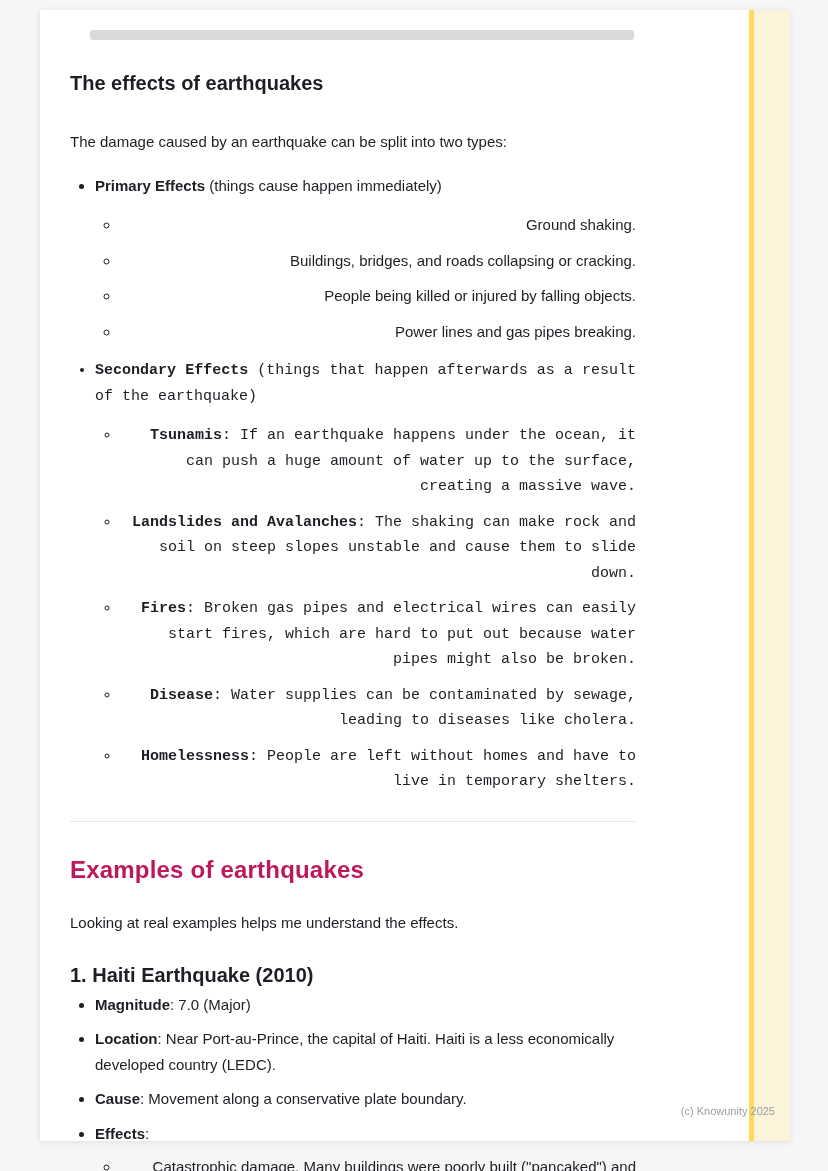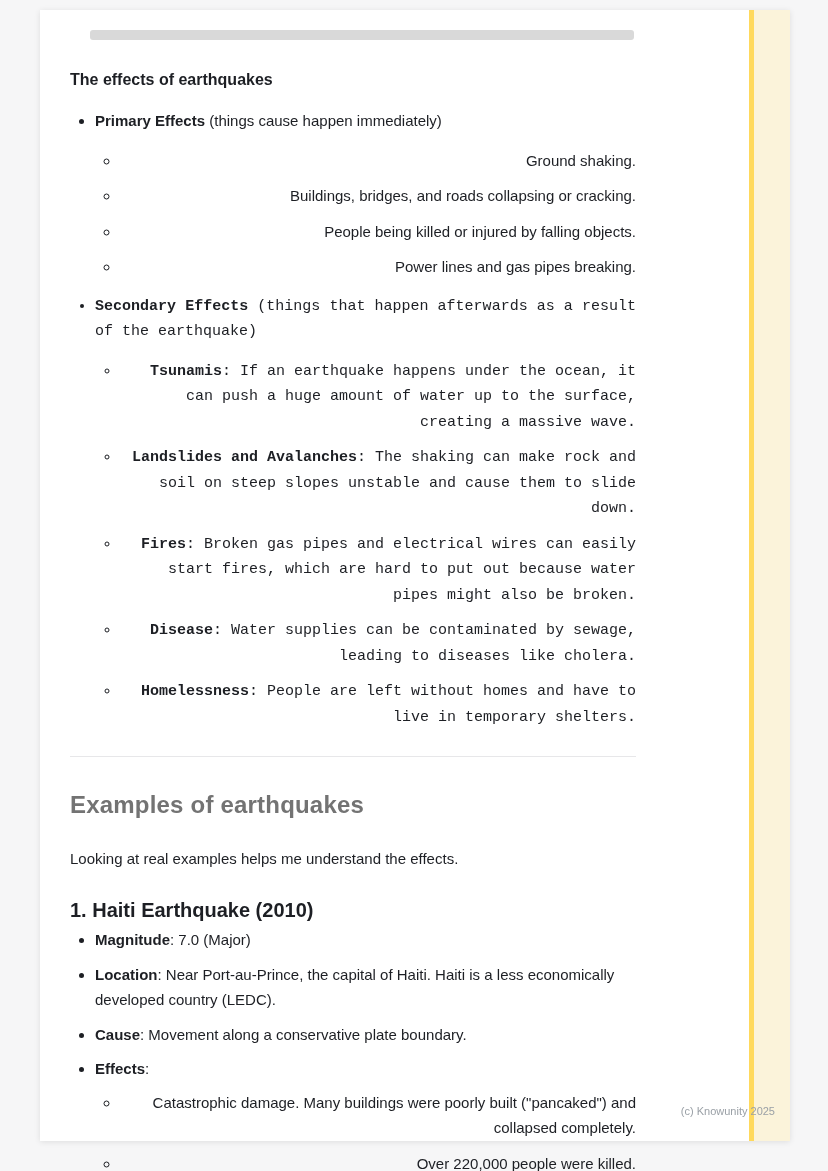--- a/index.html
+++ b/index.html
@@ -24,21 +24,21 @@
     background: #d9d9d9;
     border-radius: 3px;
   }
   .content {
     margin-left: 30px;
     width: 566px;
     font-size: 15px;
     line-height: 1.7;
     color: #1d1f24;
   }
-  .content h3 { font-size: 16px; font-weight: 700; margin: 0 0 15px; }
+  .content h3 { font-size: 20px; font-weight: 700; margin: 0 0 29px; }
   .content p  { margin: 0 0 18px; }
   ul.l1 { margin: 0; padding-left: 25px; list-style-type: disc; }
   ul.l1 > li { margin-bottom: 14px; }
   ul.l2 { list-style-type: circle; margin: 14px 0 0; padding-left: 25px; text-align: left; }
   ul.l2 > li { margin-bottom: 10px; text-align: right; }
   .b { font-weight: 700; }
   .justify { text-align: justify; font-family: Liberation Mono, monospace; }
   hr.divider { border: none; border-top: 1px solid #e7e7e9; margin: 26px 0 28px; }
   .content h2 { font-size: 24px; font-weight: 800; margin: 0 0 20px; letter-spacing: 0.2px; }
   .content h4 { font-size: 20px; font-weight: 700; margin: 22px 0 0; }
@@ -67,20 +67,21 @@
 <body>
 
 <div class="page">
 
   <div class="top-bar"></div>
 
   <div class="content">
 
     <h3>The effects of earthquakes</h3>
 
+    <p>The damage caused by an earthquake can be split into two types:</p>
 
     <ul class="l1">
 
       <li>
         <span class="b">Primary Effects</span><span> (things cause happen immediately)</span>
         <ul class="l2">
           <li>Ground shaking.</li>
           <li>Buildings, bridges, and roads collapsing or cracking.</li>
           <li>People being killed or injured by falling objects.</li>
           <li>Power lines and gas pipes breaking.</li>
@@ -105,21 +106,21 @@
           <li>
             <span class="b">Homelessness</span><span>: People are left without homes and have to live in temporary shelters.</span>
           </li>
         </ul>
       </li>
 
     </ul>
 
     <hr class="divider">
 
-    <h2 style="color: #737373;">Examples of earthquakes</h2>
+    <h2 style="color: #be185d;">Examples of earthquakes</h2>
 
     <p>Looking at real examples helps me understand the effects.</p>
 
     <h4>1. Haiti Earthquake (2010)</h4>
 
     <ul class="l1 facts">
       <li>
         <span class="b">Magnitude</span><span>: 7.0 (Major)</span>
       </li>
       <li>

